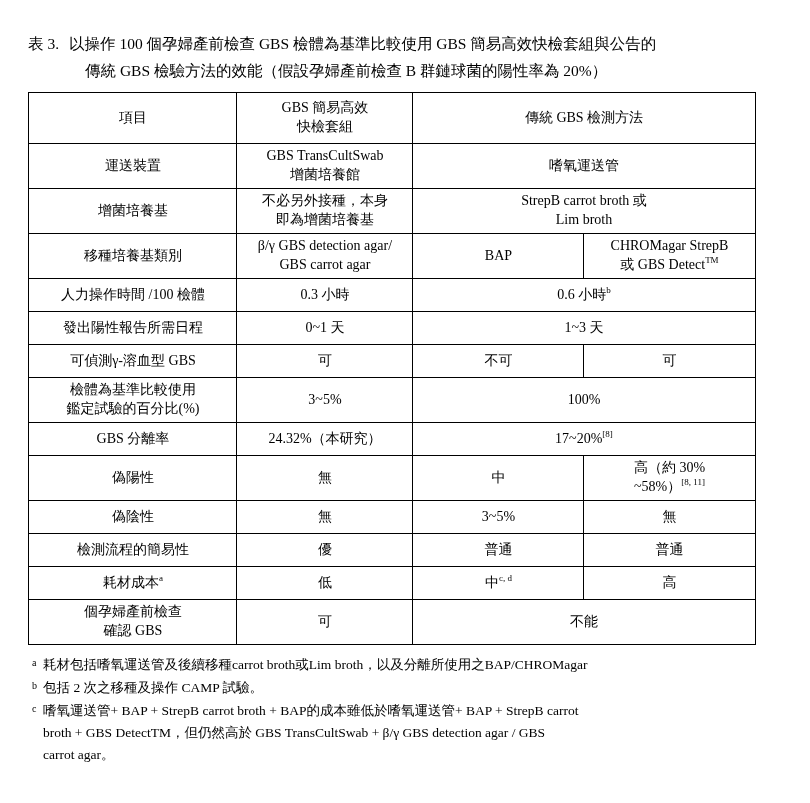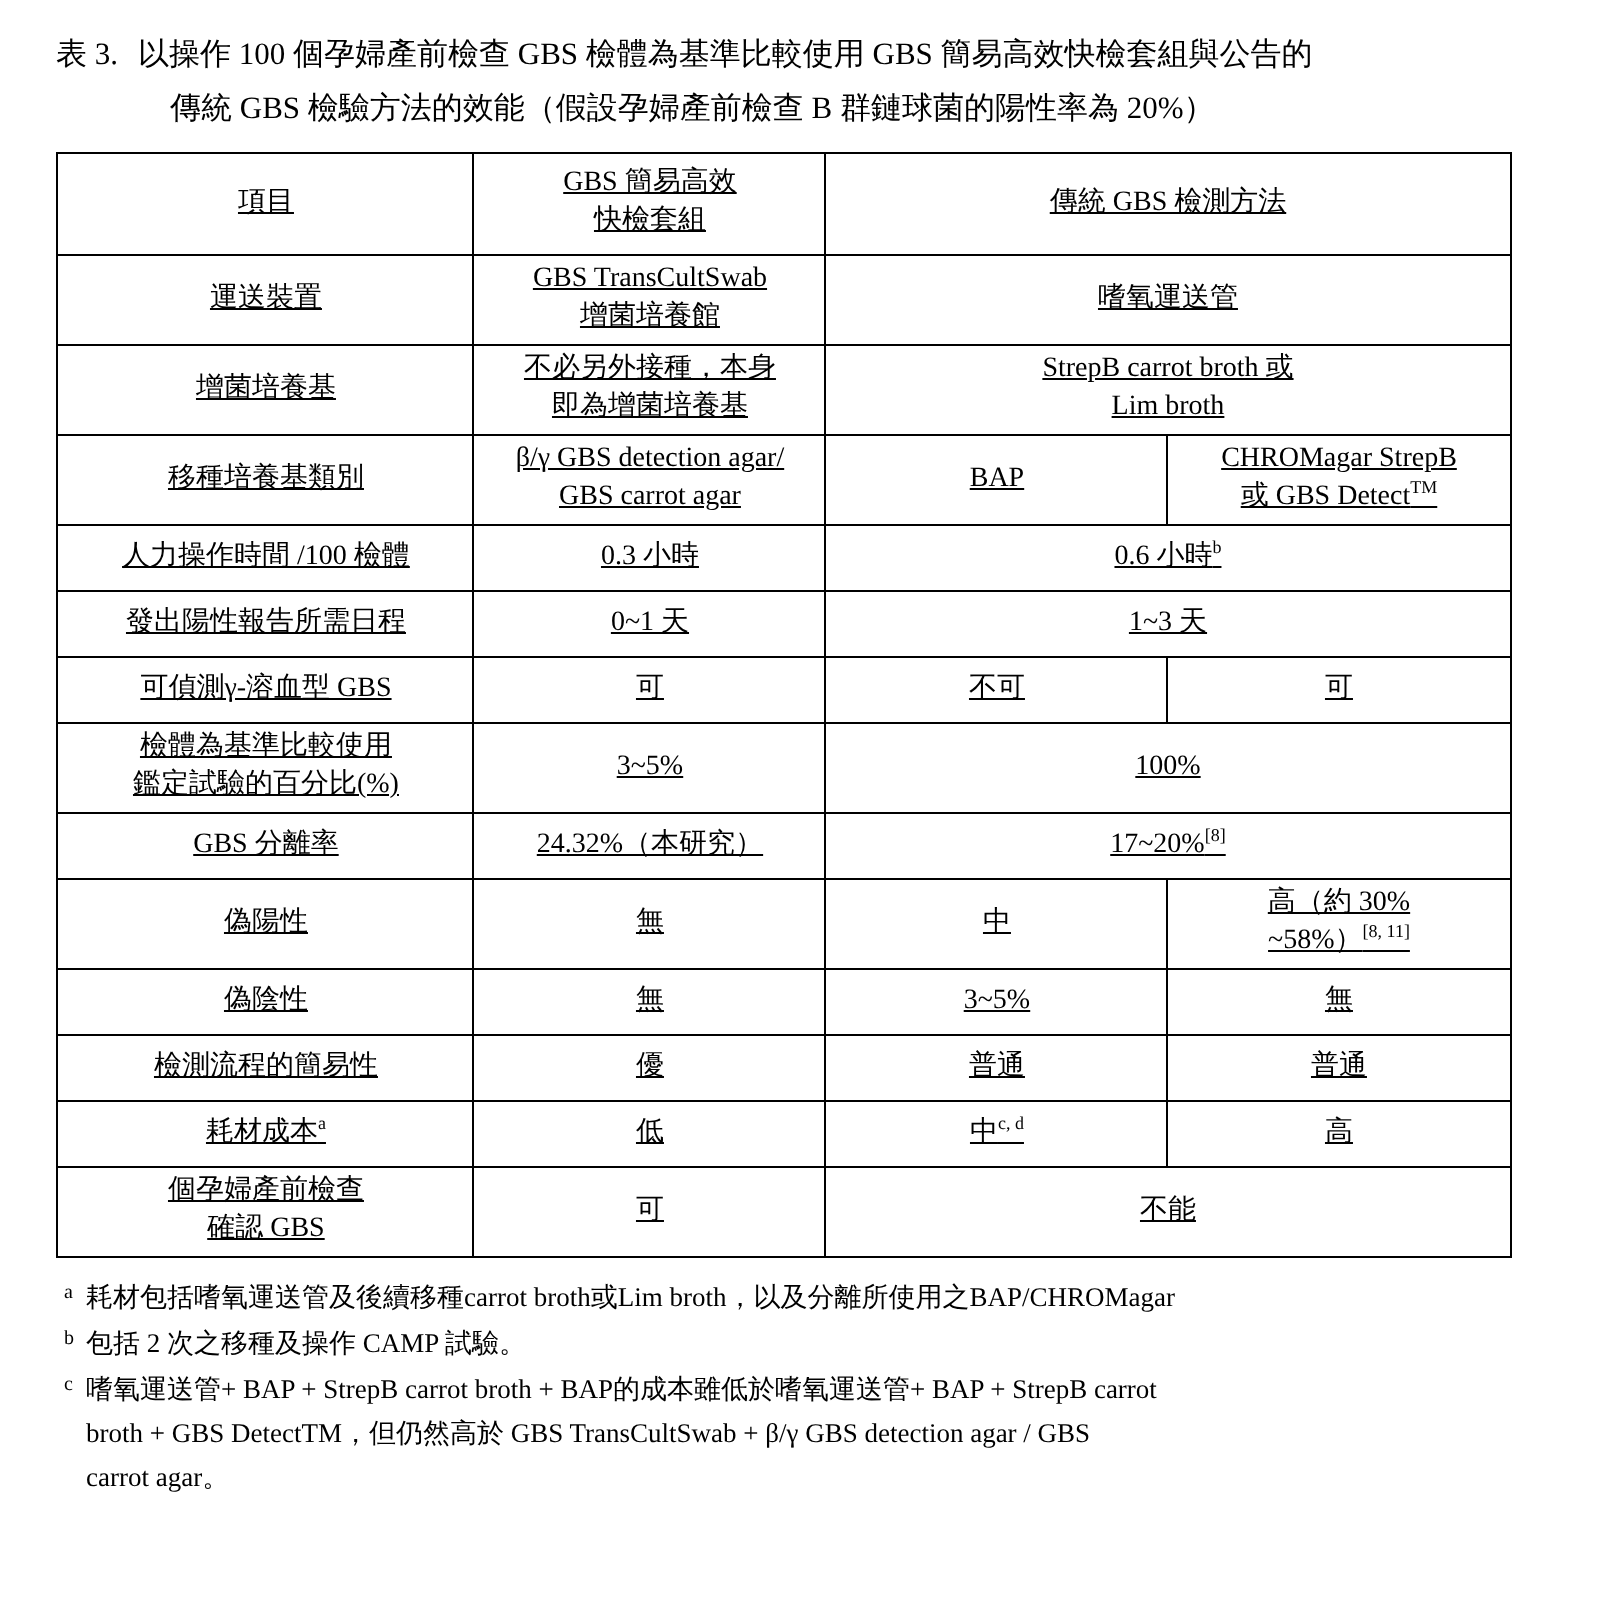--- a/index.html
+++ b/index.html
@@ -12,21 +12,21 @@
     height: 803px;
     font-family: "Liberation Serif", serif;
     color: #000000;
     overflow: hidden;
   }
   .page {
     width: 784px;
     height: 803px;
     position: relative;
     box-sizing: border-box;
-    padding: 14px 28px 0 28px;
+    padding: 30px 28px 0 28px;
   }
   
   .caption {
     display: flex;
     font-size: 15.5px;
     line-height: 1.75;
     margin-bottom: 8px;
   }
   .caption-label {
     white-space: nowrap;
@@ -42,21 +42,20 @@
     display: block;
     padding-left: 16px;
   }
   
   table.gbs {
     border-collapse: collapse;
     margin: 0 auto;
     width: 726px;
     table-layout: fixed;
     font-size: 14px;
-    text-decoration: underline;
   }
   table.gbs td {
     border: 1px solid #000000;
     text-align: center;
     vertical-align: middle;
     padding: 3px 4px;
     line-height: 1.35;
   }
   .c1 { width: 208px; }
   .c2 { width: 176px; }

